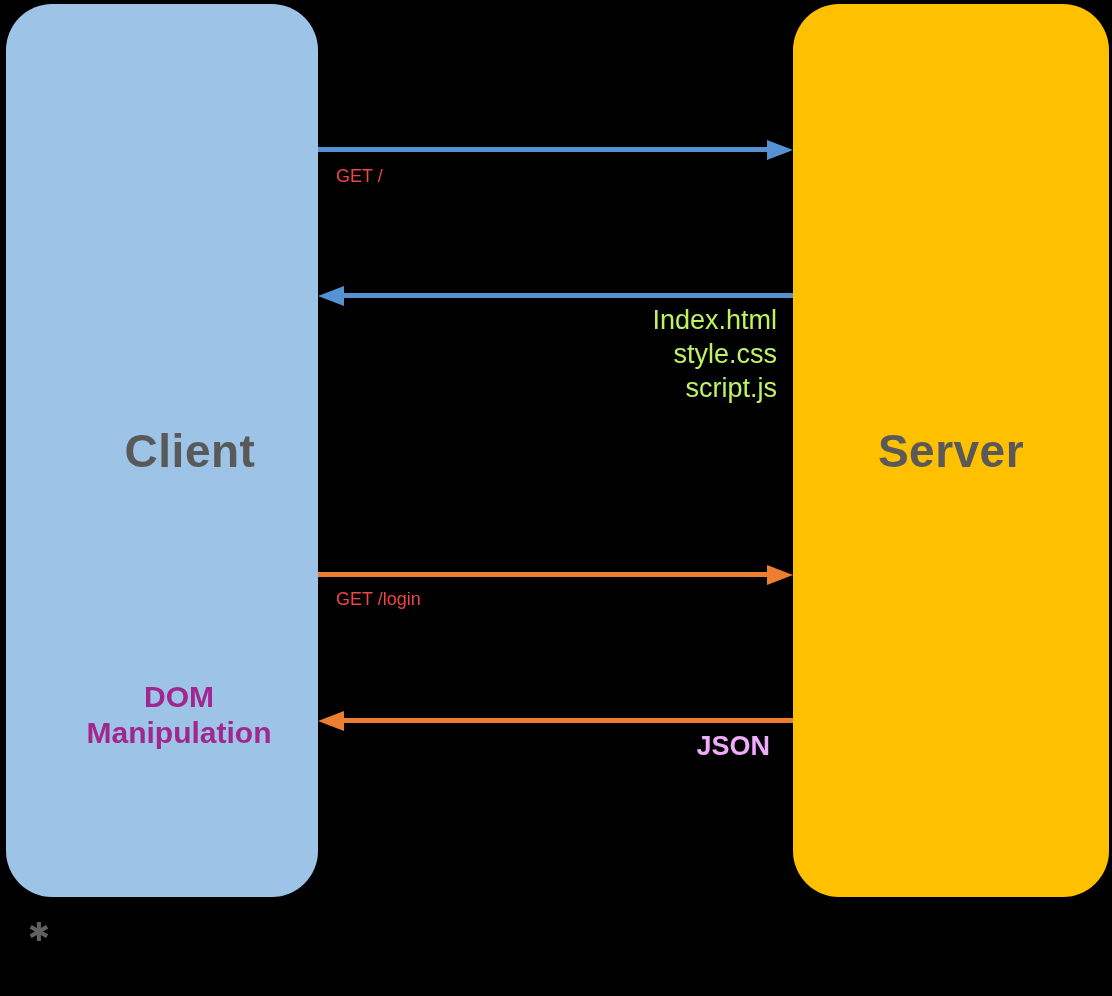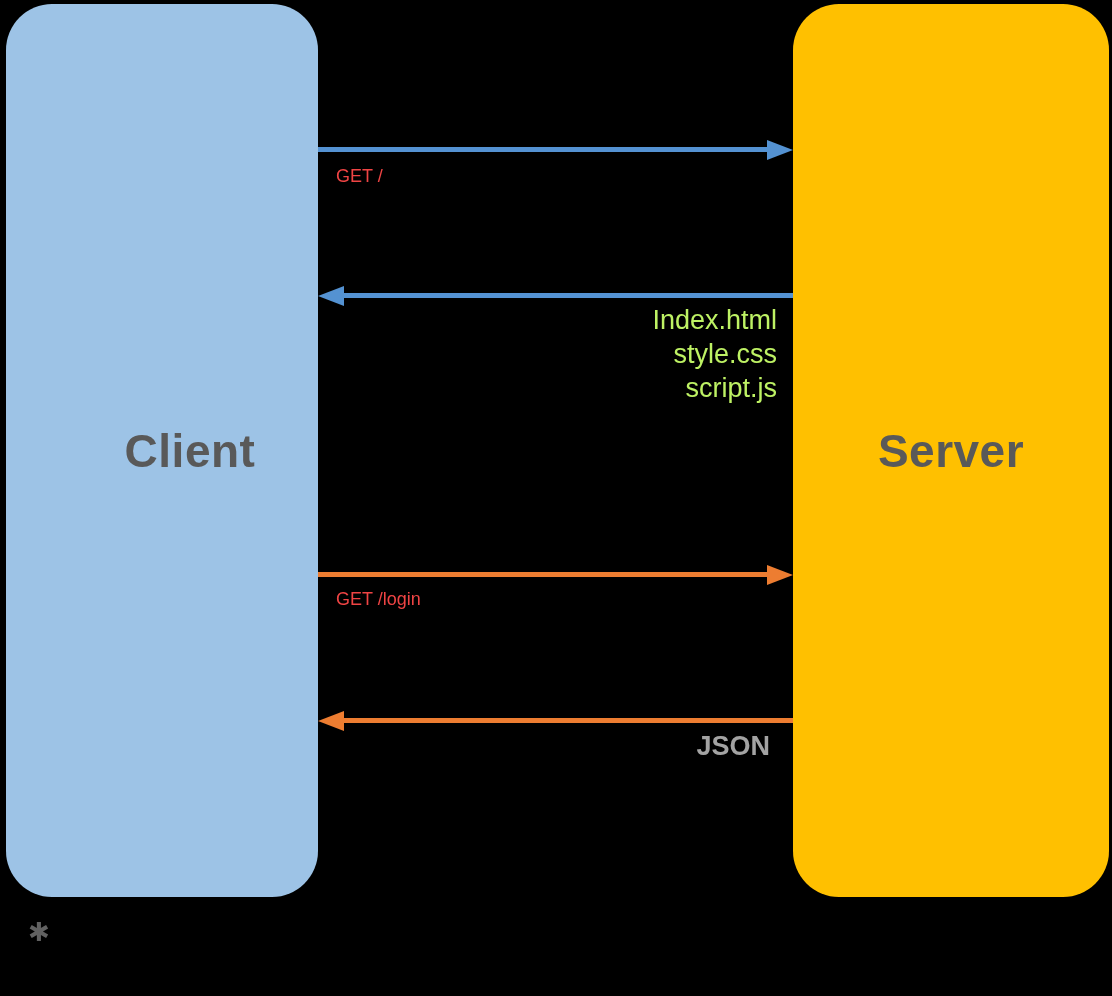--- a/index.html
+++ b/index.html
@@ -69,21 +69,21 @@
     font-size: 27px;
     line-height: 34px;
     color: #bef264;
   }
   .json-label {
     position: absolute;
     right: 342px;
     top: 731px;
     font-size: 27px;
     font-weight: bold;
-    color: #a3a3a3;
+    color: #f0abfc;
   }
   .dom-label {
     position: absolute;
     left: 40px;
     width: 278px;
     top: 679px;
     text-align: center;
     font-size: 30px;
     line-height: 36px;
     font-weight: bold;
@@ -125,20 +125,24 @@
     <div>style.css</div>
     <div>script.js</div>
   </div>
 
   <div class="arrow orange head-right" style="left:318px; top:572px; width:449px;"></div>
   <div class="msg-label" style="left:336px; top:589px;">GET /login</div>
 
   <div class="arrow orange head-left" style="left:344px; top:718px; width:449px;"></div>
   <div class="json-label">JSON</div>
 
+  <div class="dom-label">
+    <div>DOM</div>
+    <div>Manipulation</div>
+  </div>
 
   <div class="note">
     <span class="bullet">✱</span>
     <span class="note-lines">
       <br>
     </span>
   </div>
 
 </div>
 

